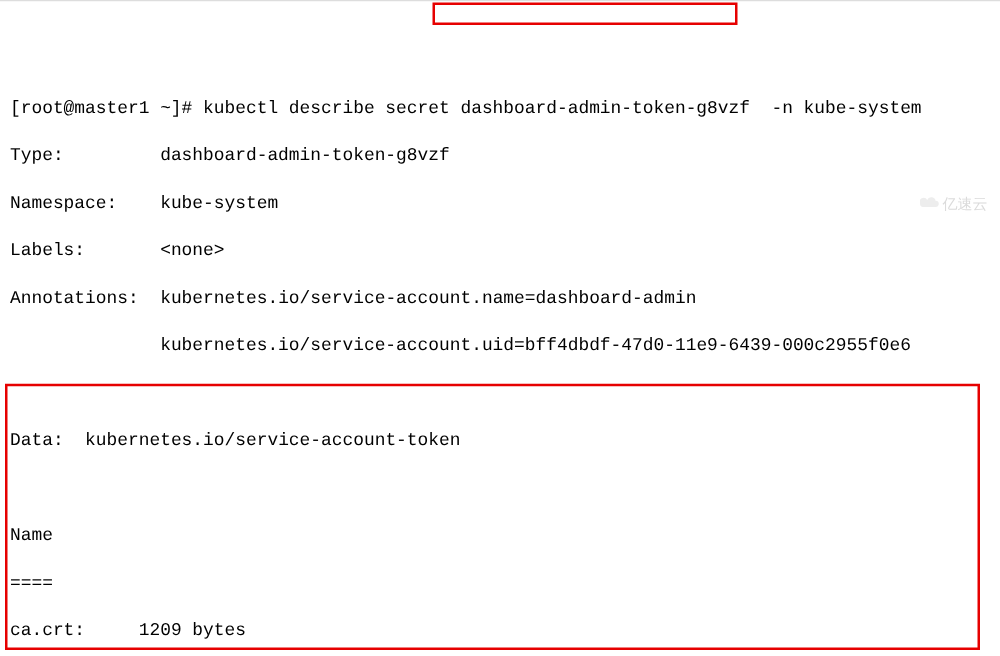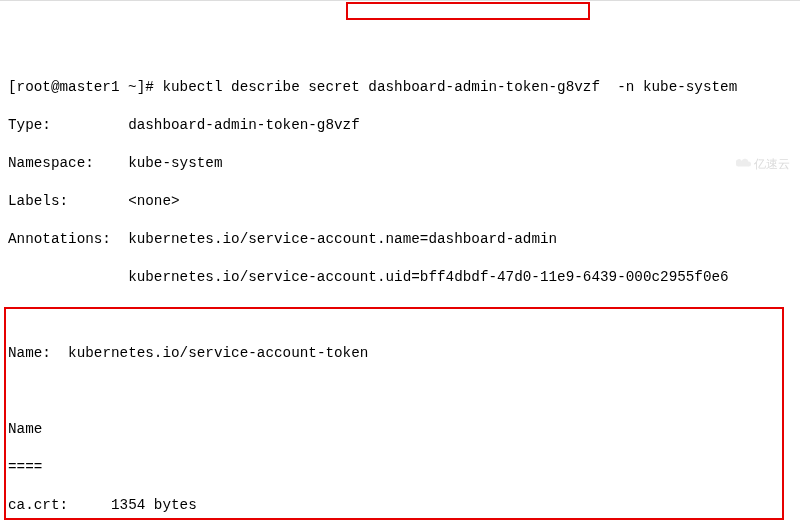--- a/index.html
+++ b/index.html
@@ -36,21 +36,21 @@
     width: 780px;
     height: 213px;
     border: 2px solid #e60000;
     box-sizing: border-box;
     pointer-events: none;
   }
   .watermark {
     position: absolute;
     right: 10px;
     top: 135px;
-    font-family: Liberation Sans, sans-serif;
+    font-family: Liberation Mono, monospace;
     font-size: 12px;
     color: #ccc;
     opacity: 0.7;
     pointer-events: none;
   }
   .wm-icon {
     display:inline-block;
     width:16px;height:10px;
     margin-right:2px;
   }
@@ -60,25 +60,25 @@
 
 
 
 <span class="line"><span>[root@master1 ~]# </span><span>kubectl describe secret dashboard-admin-token-g8vzf  -n kube-system</span></span>
 <span class="line"><span>Type:</span>         <span>dashboard-admin-token-g8vzf</span></span>
 <span class="line"><span>Namespace:</span>    <span>kube-system</span></span>
 <span class="line"><span>Labels:</span>       <span>&lt;none&gt;</span></span>
 <span class="line"><span>Annotations:</span>  <span>kubernetes.io/service-account.name=dashboard-admin</span></span>
 <span class="line">              <span>kubernetes.io/service-account.uid=bff4dbdf-47d0-11e9-6439-000c2955f0e6</span></span>
 <span class="line"> </span>
-<span class="line"><span>Name:</span>  <span>kubernetes.io/service-account-token</span></span>
+<span class="line"><span>Data:</span>  <span>kubernetes.io/service-account-token</span></span>
 <span class="line"> </span>
 <span class="line">Name</span>
 <span class="line">====</span>
-<span class="line"><span>ca.crt:</span>     <span>1354 bytes</span></span>
+<span class="line"><span>ca.crt:</span>     <span>1209 bytes</span></span>
 
 
 
 
 
 
 
 
 
 

